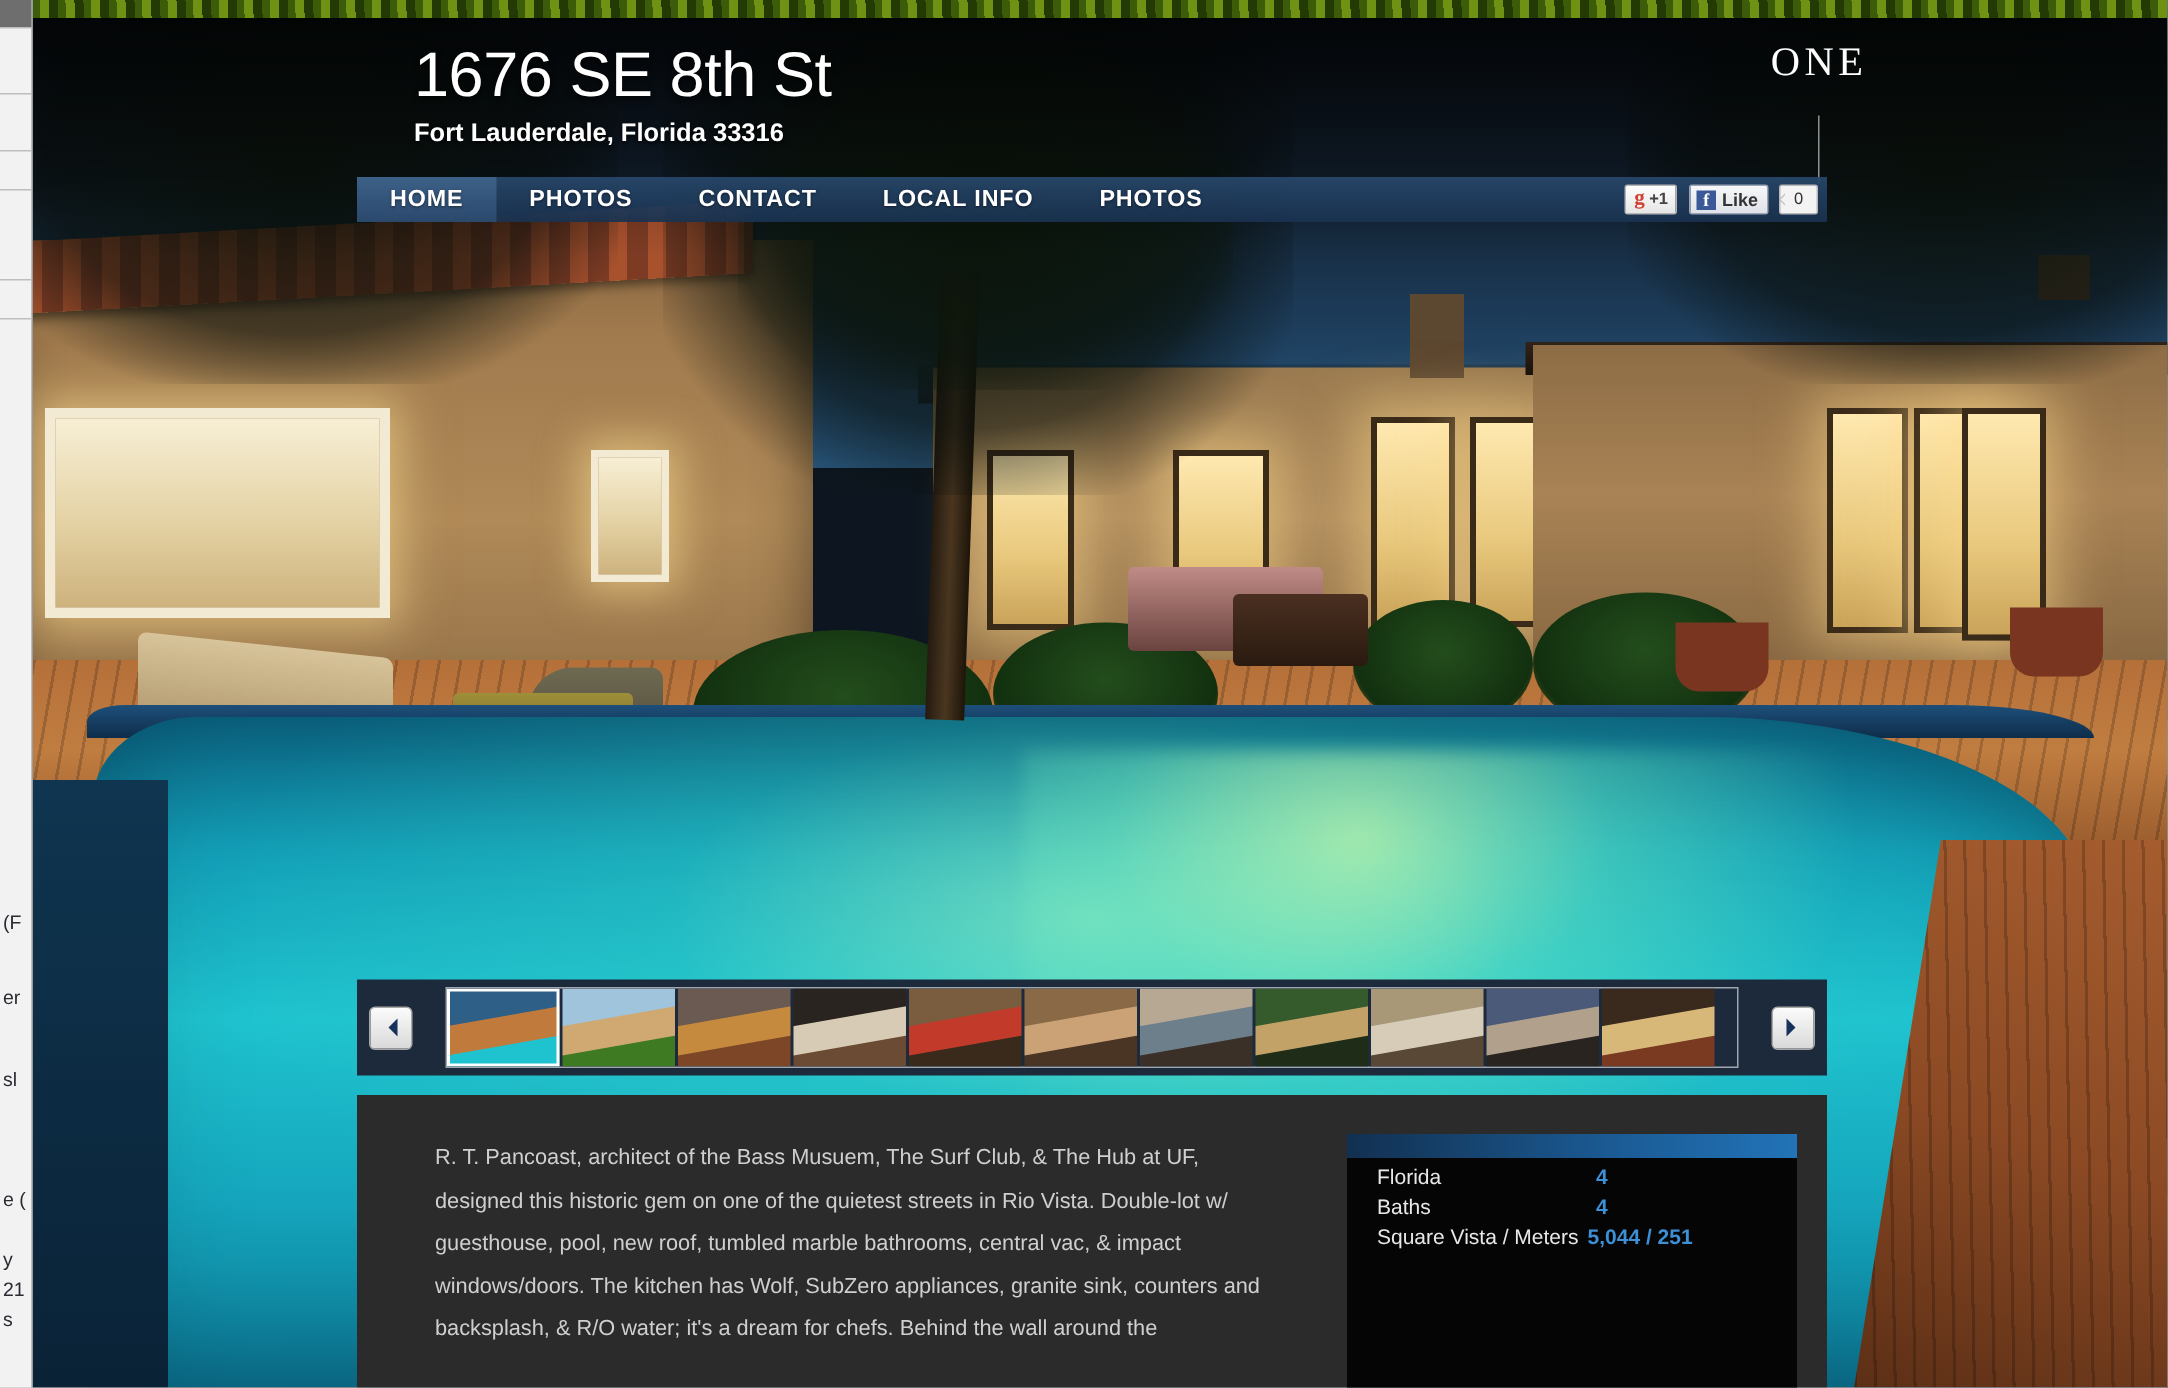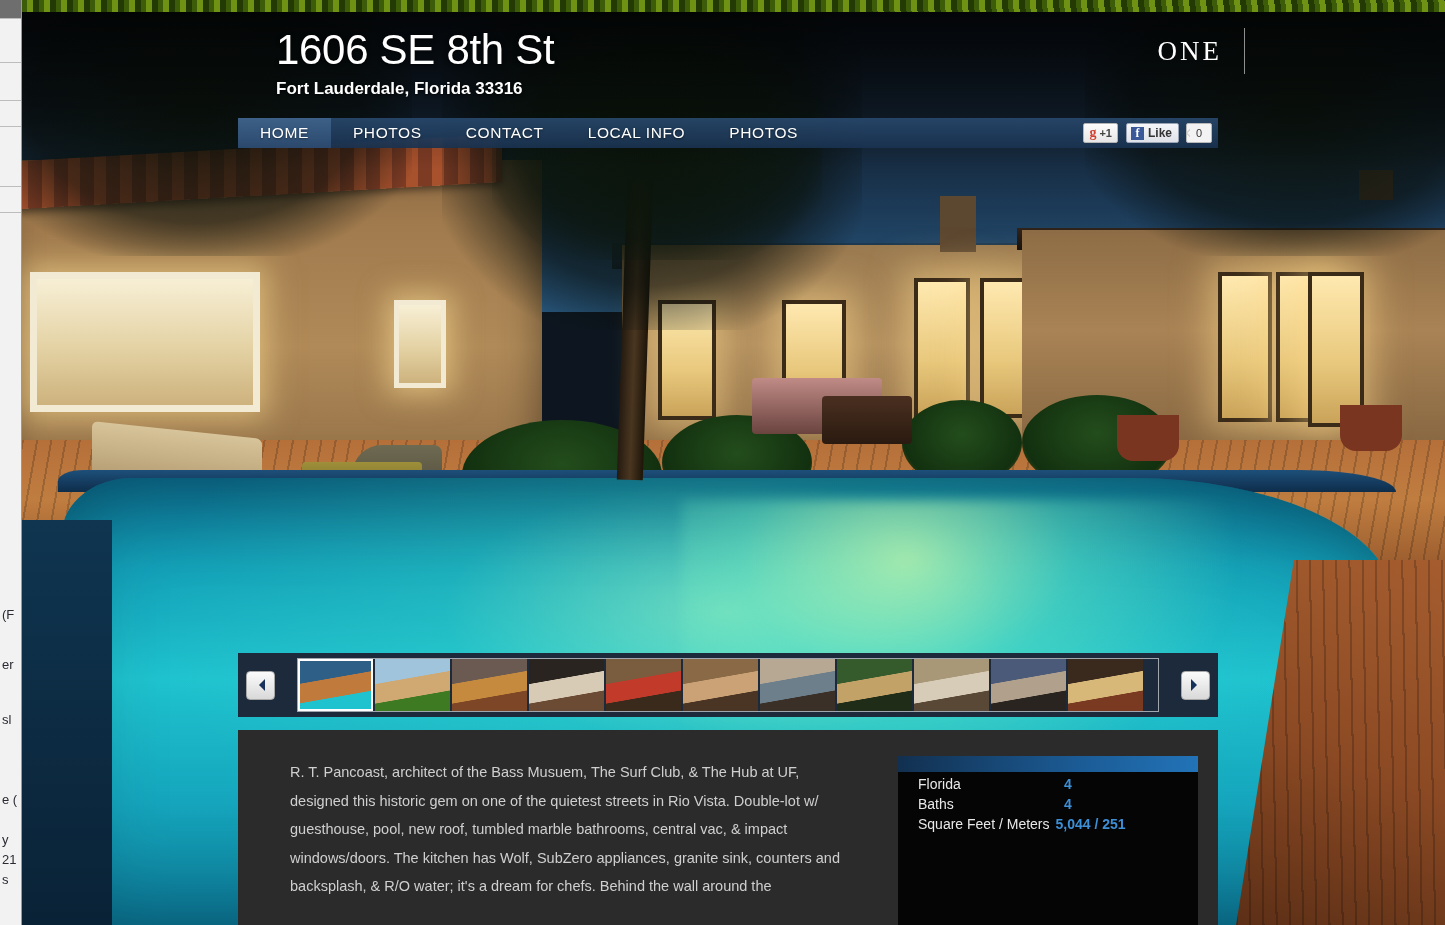--- a/index.html
+++ b/index.html
@@ -244,20 +244,21 @@
     text-shadow: 0 1px 3px rgba(0,0,0,.8);
   }
 
   
   #brand {
     position: absolute;
     right: 200px; top: 28px;
     display: flex;
     align-items: center;
     gap: 22px;
+    flex-direction: column;
   }
   #brand-one {
     font-family: "Liberation Serif", serif;
     font-size: 27px;
     letter-spacing: 3px;
     color: #ffffff;
     line-height: 1;
   }
   #brand-divider {
     width: 1px; height: 46px;
@@ -292,21 +293,21 @@
     display: flex;
     align-items: stretch;
   }
   .nav-item {
     display: flex;
     align-items: center;
     padding: 0 22px;
     color: #ffffff;
     font-size: 15.5px;
     letter-spacing: 0.6px;
-    font-weight: 400;
+    font-weight: 700;
     cursor: pointer;
     white-space: nowrap;
     text-shadow: 0 1px 2px rgba(0,0,0,.5);
   }
   .nav-item.active {
     background: linear-gradient(180deg, rgba(62,98,138,.95) 0%, rgba(44,74,110,.95) 100%);
   }
 
   #social {
     margin-left: auto;
@@ -531,21 +532,21 @@
     <div class="palm-trunk"></div>
     <div class="palm-fronds"></div>
     <div class="hero-foliage l"></div>
     <div class="hero-foliage m"></div>
     <div class="hero-foliage r"></div>
     <div class="hero-topshade"></div>
     <div class="hero-greenstrip"></div>
   </div>
 
   <div id="header">
-    <div id="property-title">1606 SE 8th St</div>
+    <div id="property-title">1676 SE 8th St</div>
     <div id="property-subtitle">Fort Lauderdale, Florida 33316</div>
 
     <div id="brand">
       <div id="brand-one">ONE</div>
       <div id="brand-divider"></div>
     </div>
   </div>
 
   <div id="navbar">
 
@@ -602,21 +603,21 @@
         <div id="detail-rows">
             <div class="detail-row cols">
               <span class="detail-label">Florida</span>
               <span class="detail-value">4</span>
             </div>
             <div class="detail-row cols">
               <span class="detail-label">Baths</span>
               <span class="detail-value">4</span>
             </div>
             <div class="detail-row wide">
-              <span class="detail-label">Square Feet / Meters</span>
+              <span class="detail-label">Square Vista / Meters</span>
               <span class="detail-value">5,044 / 251</span>
             </div>
           </div>
       </div>
     </div>
   </div>
 
 </div>
 
 </body></html>

